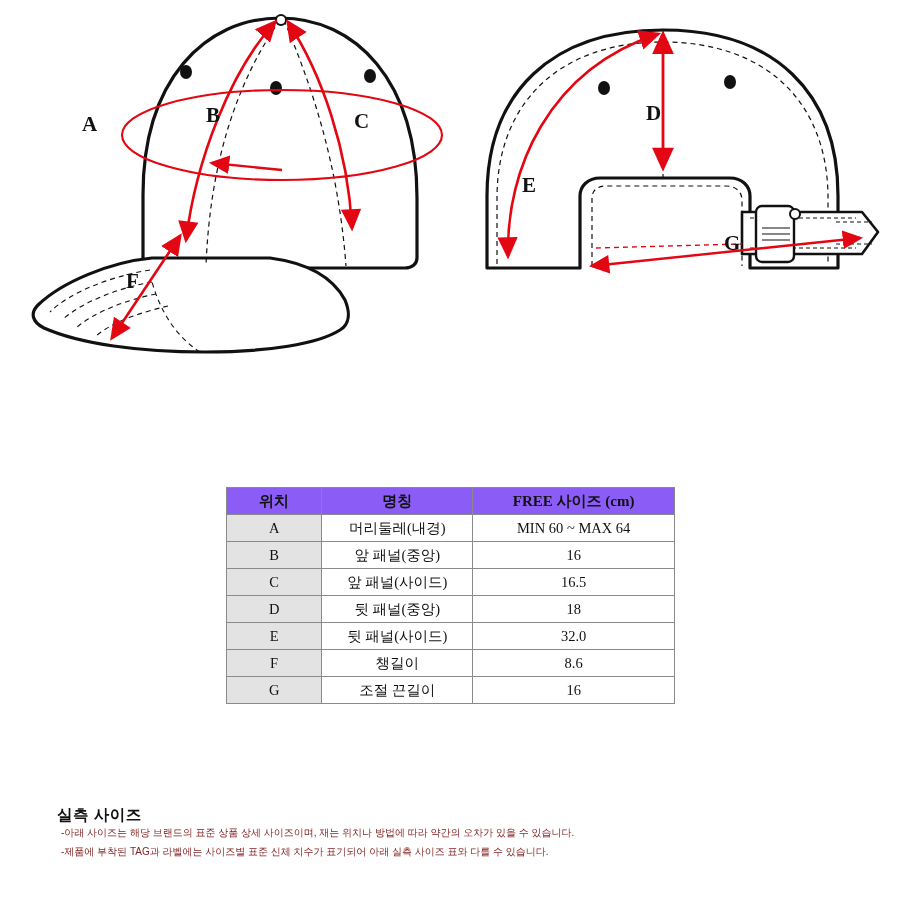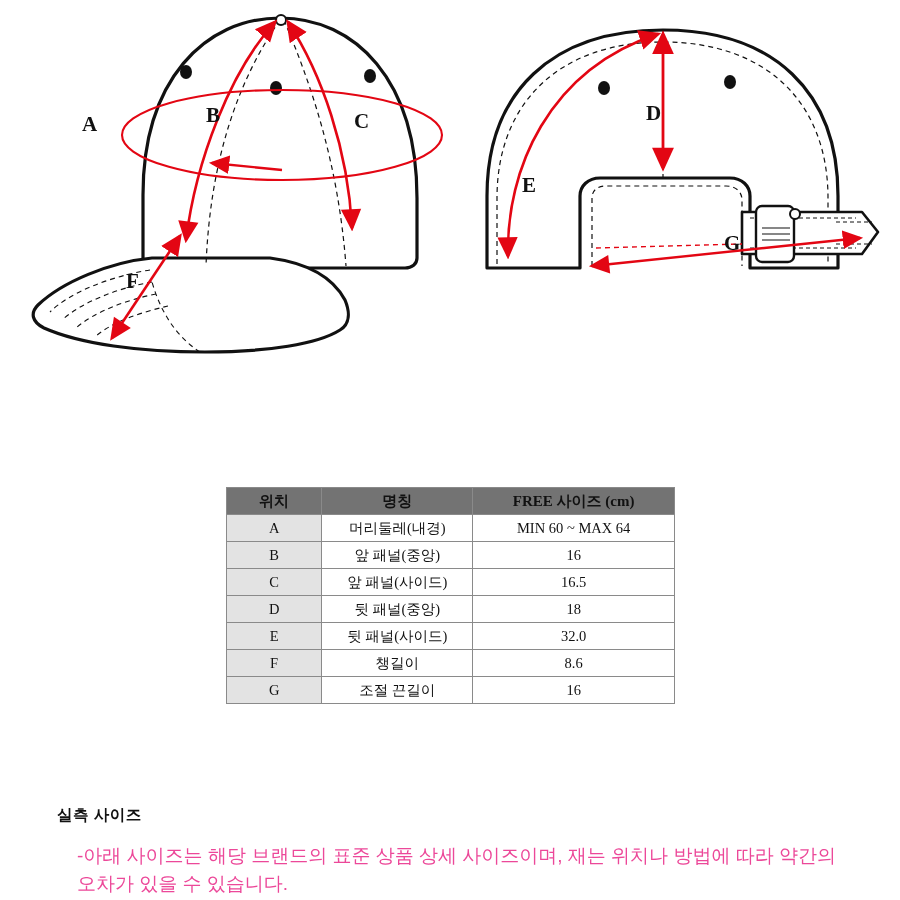--- a/index.html
+++ b/index.html
@@ -53,21 +53,21 @@
   table.size-table th,
   table.size-table td {
     border: 1px solid #8a8a8a;
     height: 26px;
     text-align: center;
     vertical-align: middle;
     padding: 0 4px;
     color: #111;
   }
   table.size-table thead th {
-    background: #737373;
+    background: #8b5cf6;
     font-weight: bold;
     font-size: 15px;
   }
   table.size-table tbody td.col-pos {
     background: #e3e3e3;
     width: 92px;
     font-weight: normal;
   }
   table.size-table tbody td.col-name {
     width: 152px;
@@ -83,28 +83,28 @@
     position: absolute;
     left: 57px;
     top: 805px;
     width: 800px;
   }
   .notes-title {
     font-family: "Liberation Sans", sans-serif;
     font-weight: bold;
     font-size: 15.5px;
     color: #111;
-    margin: 0 0 16px 0;
+    margin: 0 0 0 0;
     letter-spacing: 0.5px;
   }
   .note-line {
     font-family: "Liberation Sans", sans-serif;
-    font-size: 19px;
-    color: #ec4899;
-    margin: 0 0 4px 16px;
+    font-size: 10px;
+    color: #7f1d1d;
+    margin: 0 0 4px 0;
     padding-left: 4px;
     line-height: 1.45;
   }
 </style>
 </head>
 <body>
 
 <div class="page">
 
   <div class="diagram-area">
@@ -251,15 +251,16 @@
           <td class="col-name">조절 끈길이</td>
           <td class="col-val">16</td>
         </tr>
       </tbody>
     </table>
   </div>
 
   <div class="notes">
     <p class="notes-title">실측 사이즈</p>
     <p class="note-line">-아래 사이즈는 해당 브랜드의 표준 상품 상세 사이즈이며, 재는 위치나 방법에 따라 약간의 오차가 있을 수 있습니다.</p>
+    <p class="note-line">-제품에 부착된 TAG과 라벨에는 사이즈별 표준 신체 치수가 표기되어 아래 실측 사이즈 표와 다를 수 있습니다.</p>
   </div>
 
 </div>
 
 </body></html>

